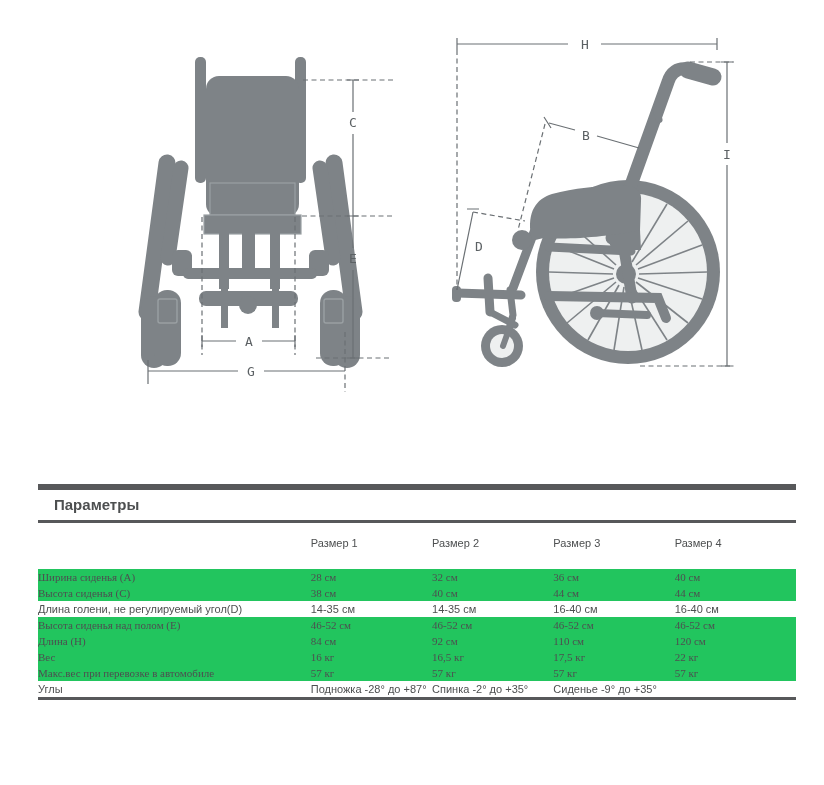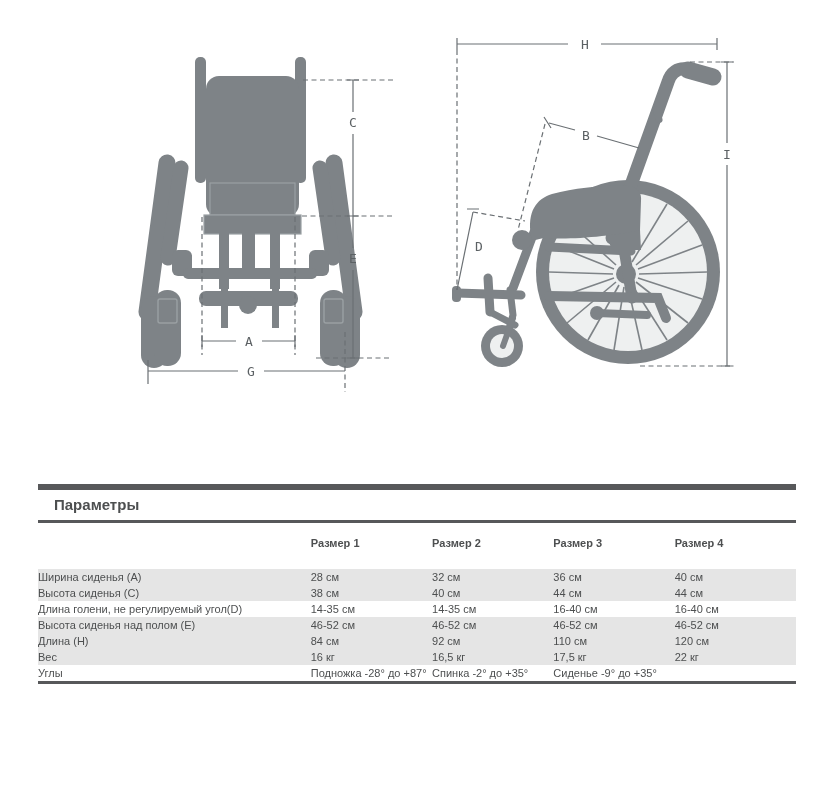--- a/index.html
+++ b/index.html
@@ -9,25 +9,25 @@
 
   .dim-letter{font-family:"DejaVu Sans Mono",monospace;font-size:13px;fill:#5c6164;}
 
   .params{margin:14px 28px 0 38px;width:758px;}
   .topbar{height:6px;background:#57585a;}
   .section-title{font-size:15px;font-weight:bold;margin:6px 0 7px 16px;color:#4d4f50;}
   .rule{height:3px;background:#57585a;}
 
   table.spec{border-collapse:collapse;table-layout:fixed;width:758px;border-bottom:3px solid #57585a;}
   table.spec th,table.spec td{text-align:left;vertical-align:middle;white-space:nowrap;overflow:visible;}
-  table.spec thead th{font-size:11px;font-weight:bold;padding:14px 0 20px 0;color:#4d4f50;}
+  table.spec thead th{font-size:11px;font-weight:normal;padding:14px 0 20px 0;color:#4d4f50;}
   table.spec tbody td{font-size:11px;height:16px;line-height:16px;padding:0;color:#4d4f50;}
   table.spec col.c-label{width:272px;}
   table.spec col.c-size{width:121px;}
-  tr.striped{background:#e5e5e5;}
+  tr.striped{background:#22c55e;font-family:Liberation Serif, serif;}
 </style>
 </head>
 <body>
 
 <div class="diagram-wrap">
 <svg width="824" height="470" viewBox="0 0 824 470" xmlns="http://www.w3.org/2000/svg">
 
   <g>
 
     <g stroke="none" fill="#7e8387">
@@ -220,20 +220,27 @@
         <td>110 см</td>
         <td>120 см</td>
       </tr>
       <tr class="striped">
         <td>Вес</td>
         <td>16 кг</td>
         <td>16,5 кг</td>
         <td>17,5 кг</td>
         <td>22 кг</td>
       </tr>
+      <tr class="striped">
+        <td>Макс.вес при перевозке в автомобиле</td>
+        <td>57 кг</td>
+        <td>57 кг</td>
+        <td>57 кг</td>
+        <td>57 кг</td>
+      </tr>
       <tr>
         <td>Углы</td>
         <td>Подножка -28° до +87°</td>
         <td>Спинка -2° до +35°</td>
         <td>Сиденье -9° до +35°</td>
         <td></td>
       </tr>
     </tbody>
   </table>
 </div>

